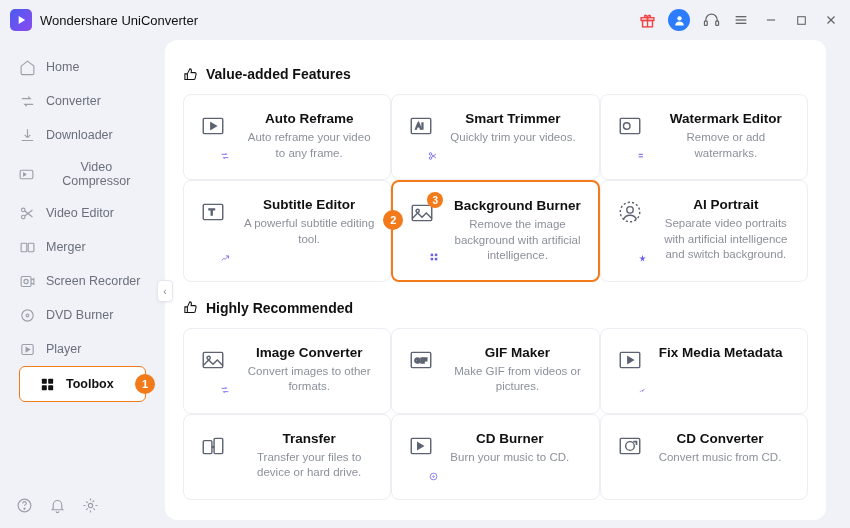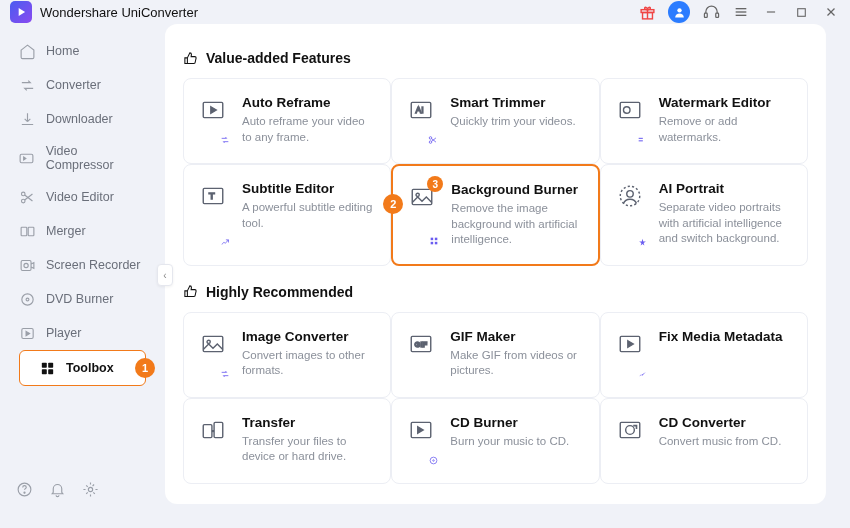--- a/index.html
+++ b/index.html
@@ -1,26 +1,26 @@
 <!DOCTYPE html>
 <html><head>
   <meta charset="utf-8">
   <style>
     * { margin: 0; padding: 0; box-sizing: border-box; font-family: -apple-system, BlinkMacSystemFont, "Segoe UI", sans-serif; }
     body { width: 850px; height: 528px; background: #f0f2f8; overflow: hidden; }
     
-    .titlebar { height: 24px; display: flex; align-items: center; padding: 0 10px; background: #f0f2f8; }
+    .titlebar { height: 40px; display: flex; align-items: center; padding: 0 10px; background: #f0f2f8; }
     .logo { width: 22px; height: 22px; background: linear-gradient(135deg, #4a5cf0, #8a4af0); border-radius: 5px; display: flex; align-items: center; justify-content: center; margin-right: 8px; }
     .logo svg { width: 14px; height: 14px; }
     .app-title { font-size: 13px; color: #111; font-weight: 500; }
     .titlebar-right { margin-left: auto; display: flex; align-items: center; gap: 12px; }
     .tbicon { width: 18px; height: 18px; color: #666; display: flex; align-items: center; justify-content: center; cursor: pointer; }
     .usericon { width: 22px; height: 22px; border-radius: 50%; background: #2b7cff; display: flex; align-items: center; justify-content: center; }
     
-    .body { display: flex; height: 488px; }
+    .body { display: flex; height: 488px; text-align: center; }
     .sidebar { width: 165px; background: #f0f2f8; padding-top: 10px; position: relative; }
     .side-item { display: flex; align-items: center; gap: 10px; padding: 8px 18px; font-size: 12.5px; color: #6a6f7a; cursor: pointer; }
     .side-item.active { background: #fff; color: #111; font-weight: 600; border-radius: 6px; margin: 0 19px; position: relative; border: 1.5px solid #f27a1a; }
     .side-item .sicon { width: 18px; height: 18px; display:flex; align-items:center; justify-content:center; color: #9a9fa8; }
     .side-item.active .sicon { color: #111; }
     .side-badge { position:absolute; right:-10px; top:50%; transform:translateY(-50%); width:20px; height:20px; border-radius:50%; background:#f27a1a; color:#fff; font-size:11px; font-weight:700; display:flex; align-items:center; justify-content:center; }
     .side-chevron { position:absolute; right:-8px; top:240px; width:16px; height:22px; background:#fff; border:1px solid #e5e7ee; border-radius:4px; display:flex; align-items:center; justify-content:center; font-size:10px; color:#888; cursor:pointer; box-shadow:0 1px 3px rgba(0,0,0,.06); }
     .bottom-icons { position:absolute; bottom:10px; left:16px; display:flex; gap:16px; }
     .bottom-icons .bicon { color:#9a9fa8; cursor:pointer; }
     

